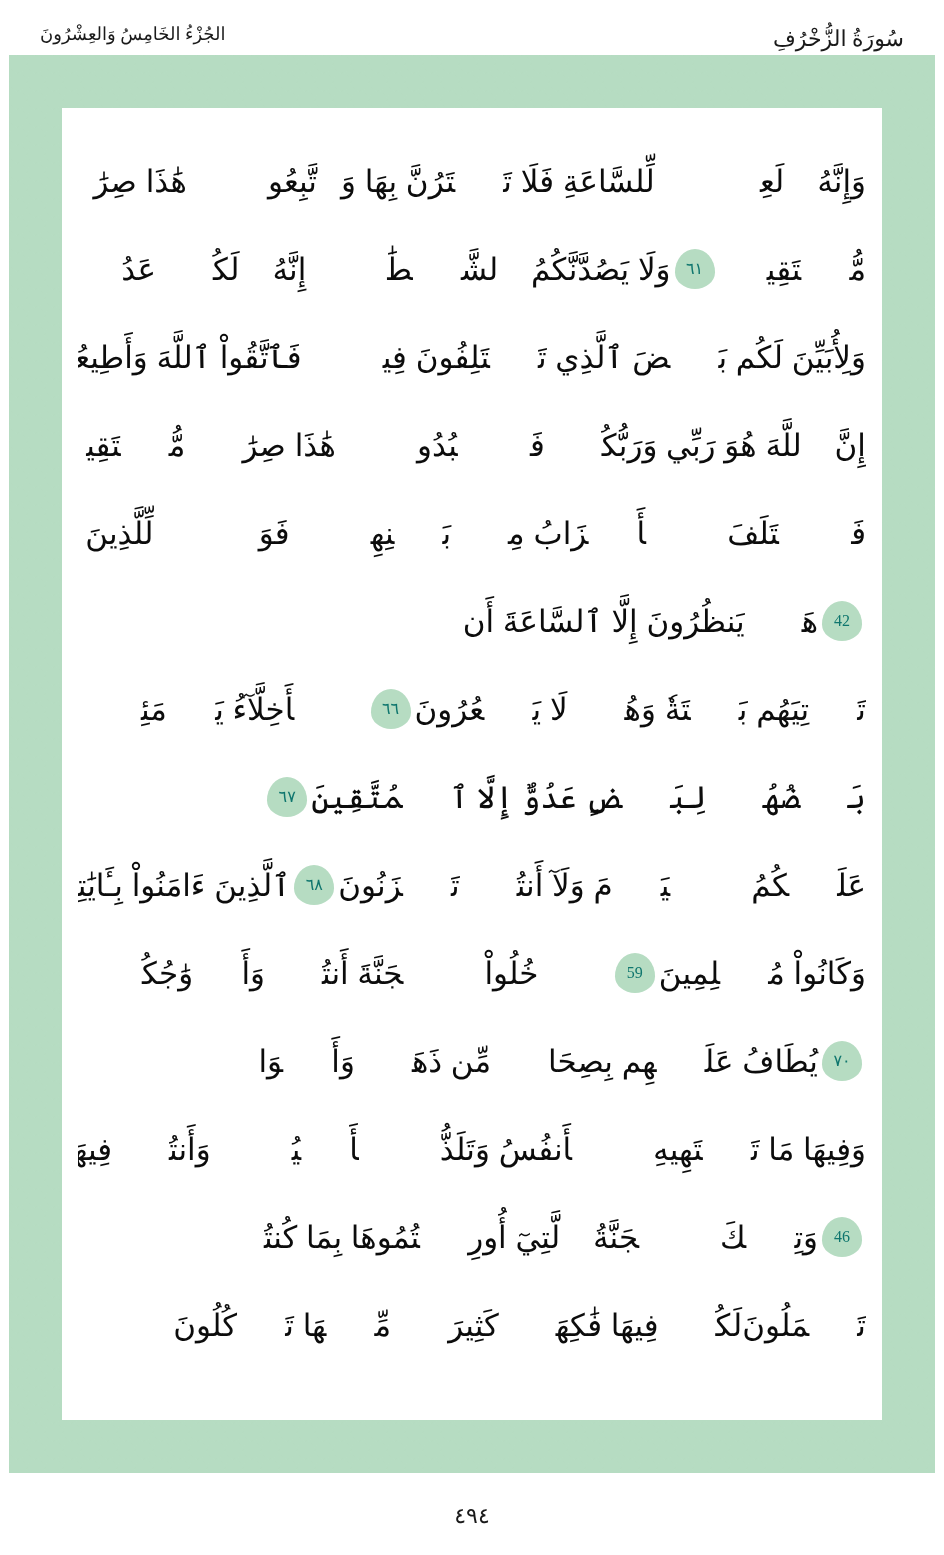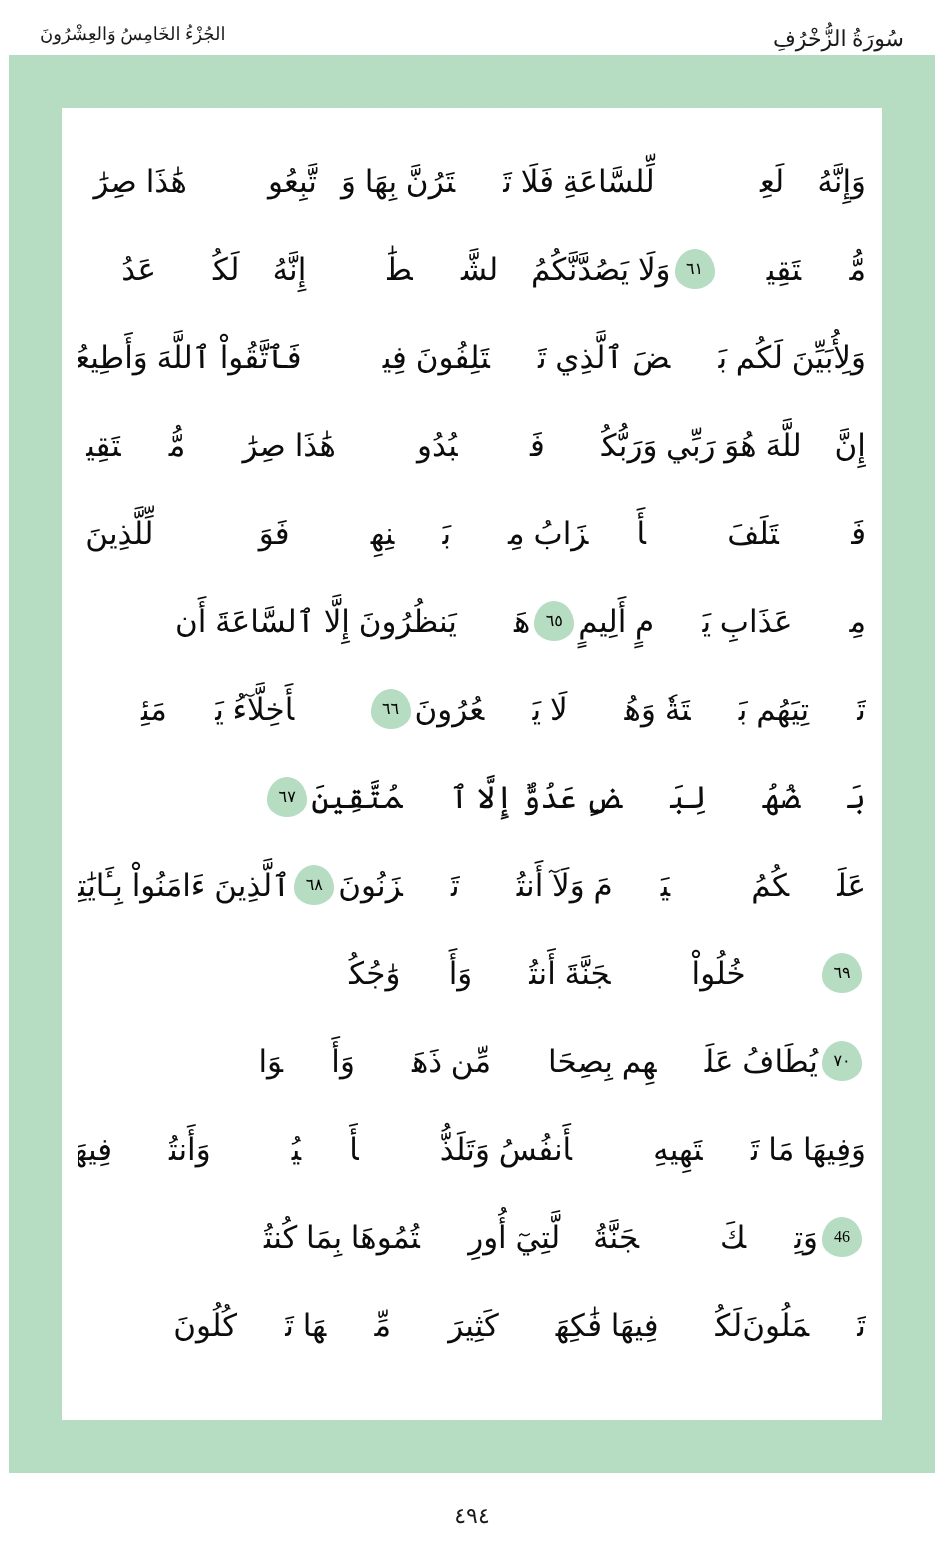--- a/index.html
+++ b/index.html
@@ -126,21 +126,21 @@
     border-radius: 50% 50% 50% 50% / 58% 58% 42% 42%;
     transform: rotate(0deg);
   }
   .ayah-mark .num {
     position: absolute;
     inset: 0;
     display: flex;
     align-items: center;
     justify-content: center;
     font-size: 16px;
-    color: #000000;
+    color: #0f766e;
     font-family: "Liberation Serif", "DejaVu Serif", serif;
   }
 
   
   .page-footer {
     position: absolute;
     bottom: 26px;
     left: 0;
     right: 0;
     text-align: center;
@@ -163,25 +163,25 @@
   </div>
 
   <div class="frame">
     <div class="frame-inner"></div>
     <div class="mushaf-text" id="mushaf-text">
         <div class="line"><span>وَإِنَّهُۥ لَعِلۡمٞ لِّلسَّاعَةِ فَلَا تَمۡتَرُنَّ بِهَا وَٱتَّبِعُونِۚ هَٰذَا صِرَٰطٞ</span></div>
         <div class="line"><span>مُّسۡتَقِيمٞ</span><span class="ayah-mark"><span class="drop"></span><span class="num">٦١</span></span><span>وَلَا يَصُدَّنَّكُمُ ٱلشَّيۡطَٰنُۖ إِنَّهُۥ لَكُمۡ عَدُوّٞ مُّبِينٞ</span></div>
         <div class="line"><span>وَلِأُبَيِّنَ لَكُم بَعۡضَ ٱلَّذِي تَخۡتَلِفُونَ فِيهِۖ فَٱتَّقُواْ ٱللَّهَ وَأَطِيعُونِ</span></div>
         <div class="line"><span>إِنَّ ٱللَّهَ هُوَ رَبِّي وَرَبُّكُمۡ فَٱعۡبُدُوهُۚ هَٰذَا صِرَٰطٞ مُّسۡتَقِيمٞ</span></div>
         <div class="line"><span>فَٱخۡتَلَفَ ٱلۡأَحۡزَابُ مِنۢ بَيۡنِهِمۡۖ فَوَيۡلٞ لِّلَّذِينَ ظَلَمُواْ</span></div>
-        <div class="line"><span>مِنۡ عَذَابِ يَوۡمٍ أَلِيمٍ</span><span class="ayah-mark"><span class="drop"></span><span class="num">٦٥</span></span><span>هَلۡ يَنظُرُونَ إِلَّا ٱلسَّاعَةَ أَن</span></div>
+        <div class="line"><span class="ayah-mark"><span class="drop"></span><span class="num">42</span></span><span>هَلۡ يَنظُرُونَ إِلَّا ٱلسَّاعَةَ أَن</span></div>
         <div class="line"><span>تَأۡتِيَهُم بَغۡتَةٗ وَهُمۡ لَا يَشۡعُرُونَ</span><span class="ayah-mark"><span class="drop"></span><span class="num">٦٦</span></span><span>ٱلۡأَخِلَّآءُ يَوۡمَئِذِۢ</span></div>
         <div class="line"><span>بَعۡضُهُمۡ لِبَعۡضٍ عَدُوٌّ إِلَّا ٱلۡمُتَّقِينَ</span><span class="ayah-mark"><span class="drop"></span><span class="num">٦٧</span></span></div>
         <div class="line"><span>عَلَيۡكُمُ ٱلۡيَوۡمَ وَلَآ أَنتُمۡ تَحۡزَنُونَ</span><span class="ayah-mark"><span class="drop"></span><span class="num">٦٨</span></span><span>ٱلَّذِينَ ءَامَنُواْ بِـَٔايَٰتِنَا</span></div>
-        <div class="line"><span class="ayah-mark"><span class="drop"></span><span class="num">٦٩</span></span><span>ٱدۡخُلُواْ ٱلۡجَنَّةَ أَنتُمۡ وَأَزۡوَٰجُكُمۡ</span></div>
+        <div class="line"><span>وَكَانُواْ مُسۡلِمِينَ</span><span class="ayah-mark"><span class="drop"></span><span class="num">59</span></span><span>ٱدۡخُلُواْ ٱلۡجَنَّةَ أَنتُمۡ وَأَزۡوَٰجُكُمۡ</span></div>
         <div class="line"><span class="ayah-mark"><span class="drop"></span><span class="num">٧٠</span></span><span>يُطَافُ عَلَيۡهِم بِصِحَافٖ مِّن ذَهَبٖ وَأَكۡوَابٖۖ</span></div>
         <div class="line"><span>وَفِيهَا مَا تَشۡتَهِيهِ ٱلۡأَنفُسُ وَتَلَذُّ ٱلۡأَعۡيُنُۖ وَأَنتُمۡ فِيهَا</span></div>
         <div class="line"><span class="ayah-mark"><span class="drop"></span><span class="num">46</span></span><span>وَتِلۡكَ ٱلۡجَنَّةُ ٱلَّتِيٓ أُورِثۡتُمُوهَا بِمَا كُنتُمۡ</span></div>
         <div class="line"><span>تَعۡمَلُونَ</span><span>لَكُمۡ فِيهَا فَٰكِهَةٞ كَثِيرَةٞ مِّنۡهَا تَأۡكُلُونَ</span></div>
       </div>
   </div>
 
   <div class="page-footer">
     <span class="page-number">٤٩٤</span>
   </div>

